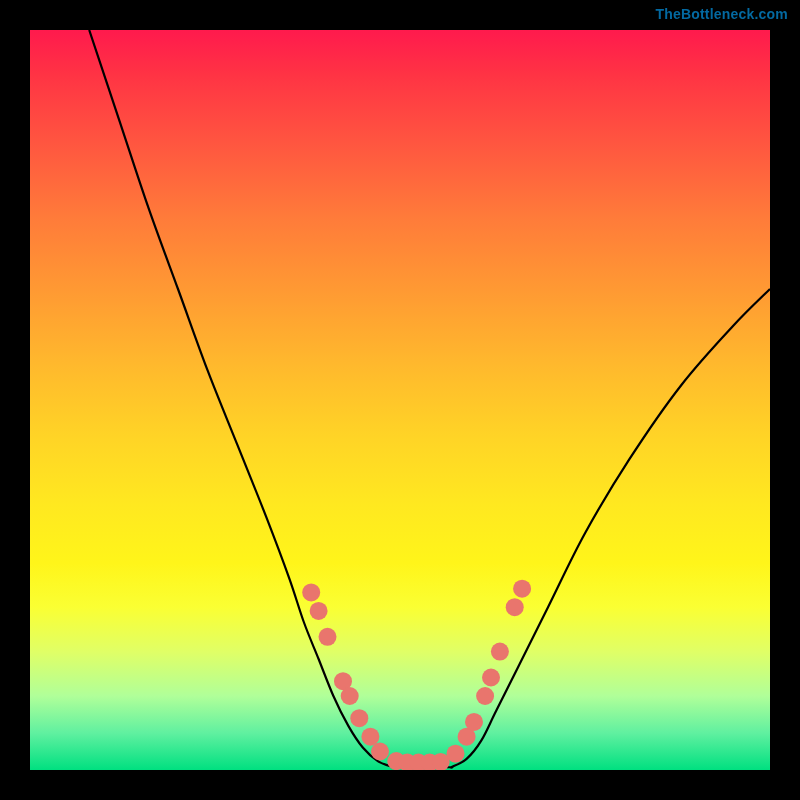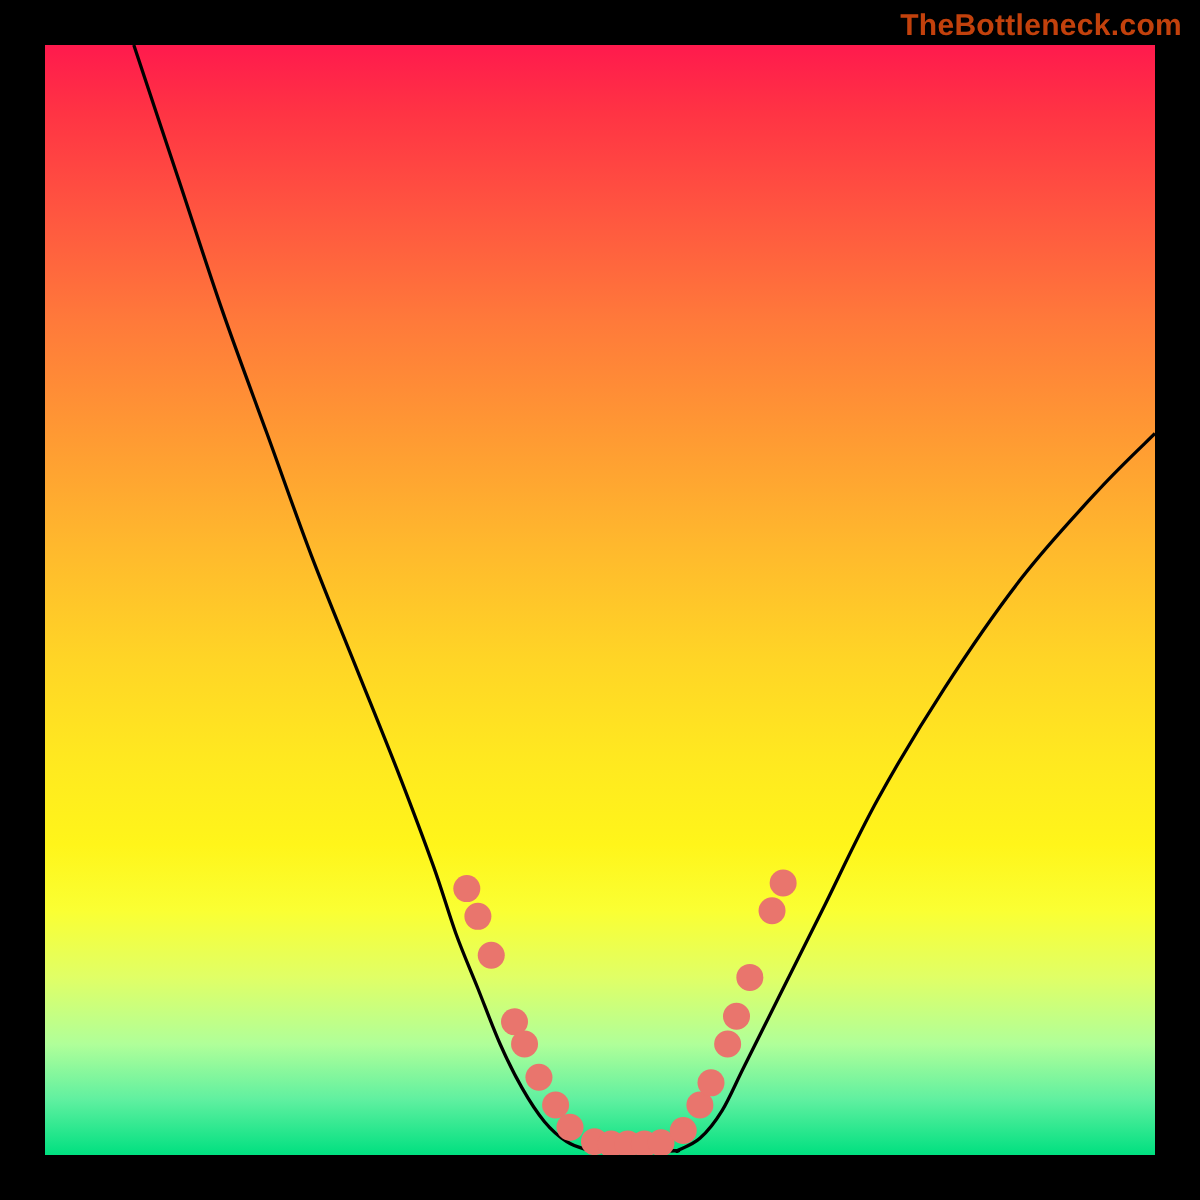--- a/index.html
+++ b/index.html
@@ -31,23 +31,23 @@
       #b0ff99 90%,
       #60f0a0 95%,
       #00e080 100%
     );
   }
   .watermark {
     position: absolute;
     top: 6px;
     right: 12px;
     font-family: Arial, Helvetica, sans-serif;
-    font-size: 20px;
+    font-size: 14px;
     font-weight: 600;
-    color: #c2410c;
+    color: #0369a1;
     letter-spacing: 0.2px;
   }
   svg.overlay {
     position: absolute;
     left: 0;
     top: 0;
     width: 740px;
     height: 740px;
   }
 </style>

